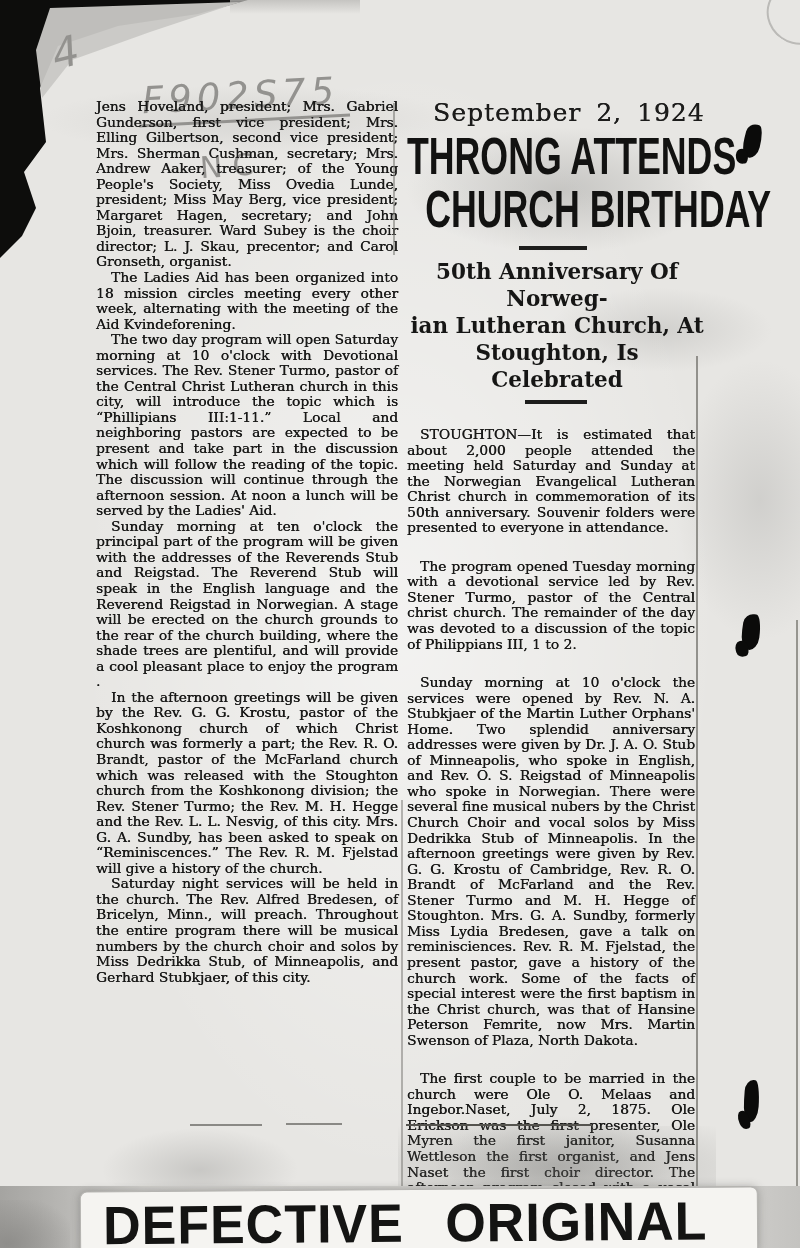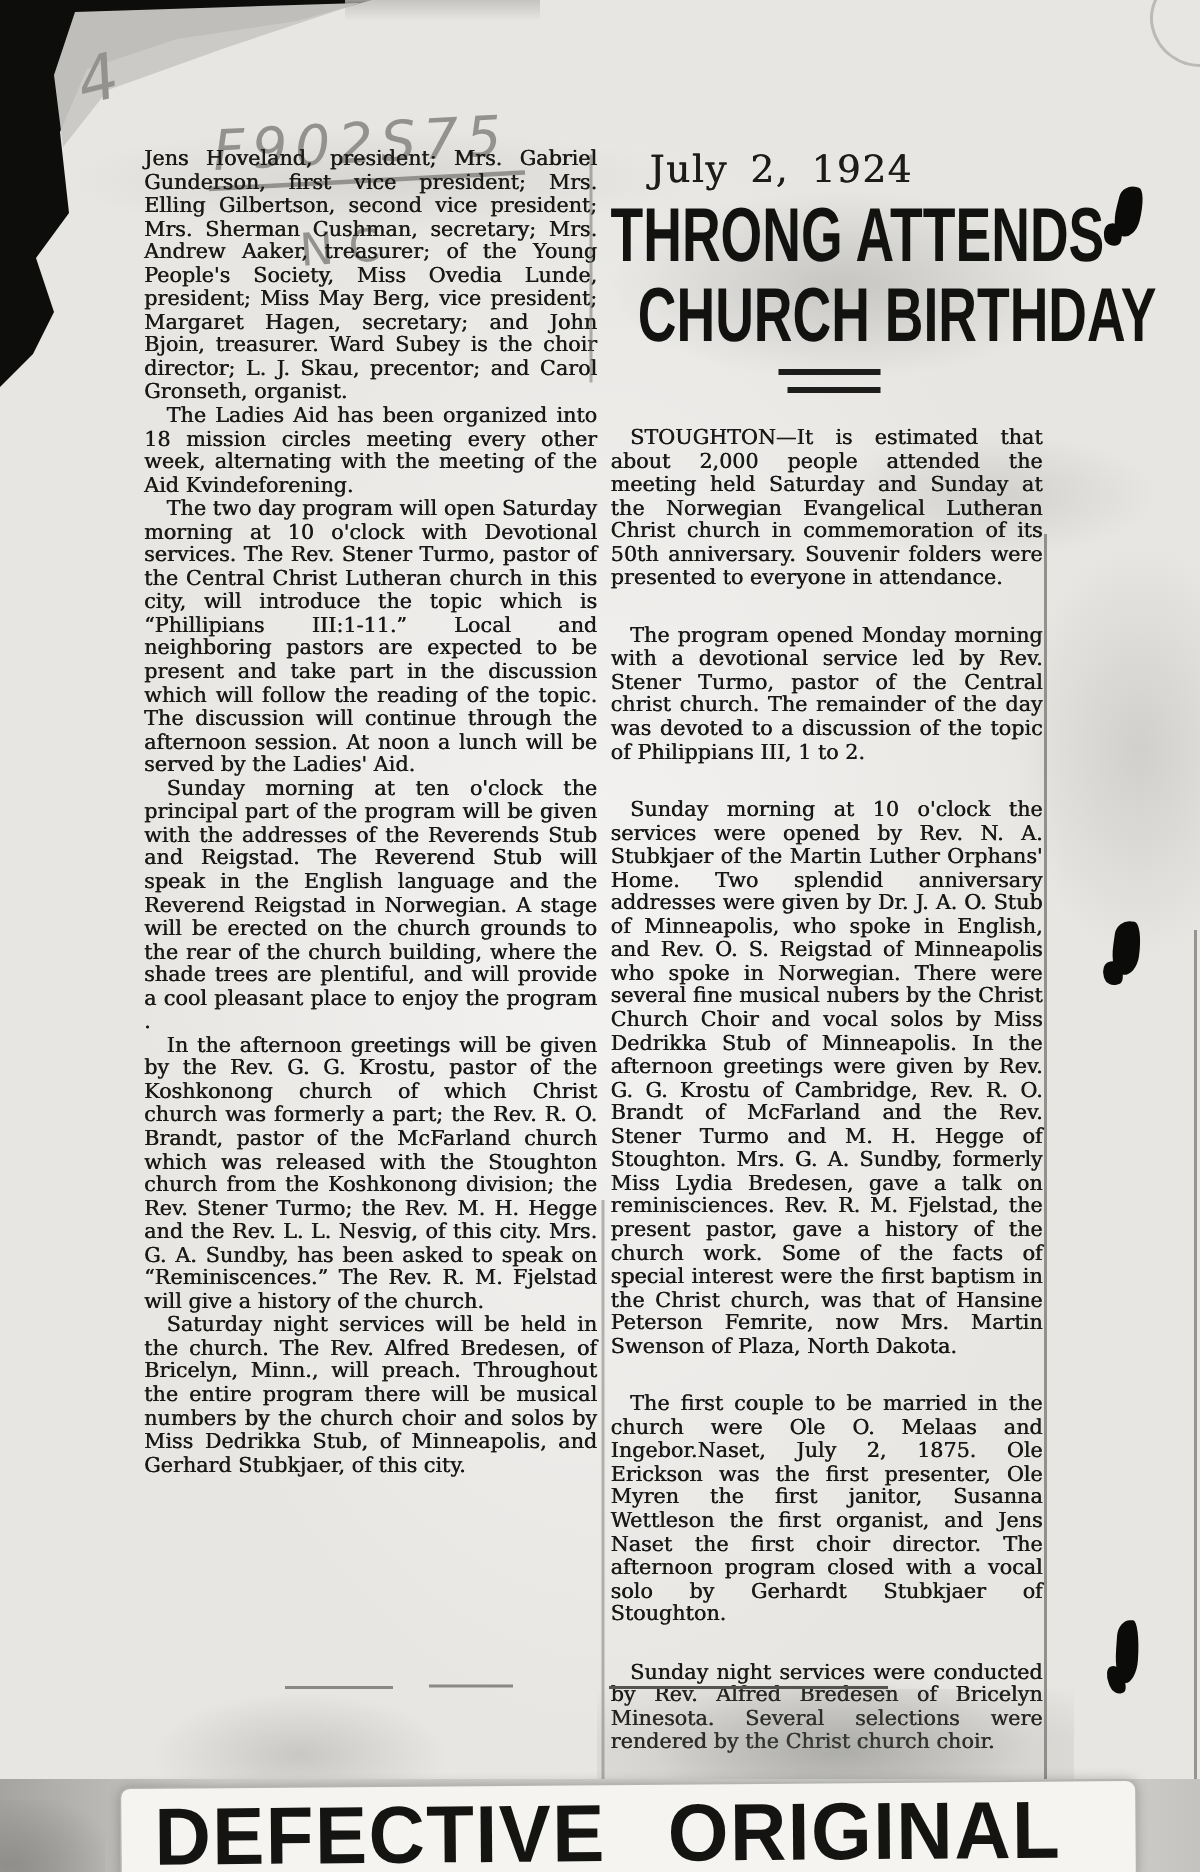--- a/index.html
+++ b/index.html
@@ -142,30 +142,35 @@
   <div id="left-col" class="news">
     <p class="flush">Jens Hoveland, president; Mrs. Gabriel Gunderson, first vice president; Mrs. Elling Gilbertson, second vice president; Mrs. Sherman Cushman, secretary; Mrs. Andrew Aaker, treasurer; of the Young People's Society, Miss Ovedia Lunde, president; Miss May Berg, vice president; Margaret Hagen, secretary; and John Bjoin, treasurer. Ward Subey is the choir director; L. J. Skau, precentor; and Carol Gronseth, organist.</p>
     <p>The Ladies Aid has been organized into 18 mission circles meeting every other week, alternating with the meeting of the Aid Kvindeforening.</p>
     <p>The two day program will open Saturday morning at 10 o'clock with Devotional services. The Rev. Stener Turmo, pastor of the Central Christ Lutheran church in this city, will introduce the topic which is “Phillipians III:1-11.” Local and neighboring pastors are expected to be present and take part in the discussion which will follow the reading of the topic. The discussion will continue through the afternoon session. At noon a lunch will be served by the Ladies' Aid.</p>
     <p>Sunday morning at ten o'clock the principal part of the program will be given with the addresses of the Reverends Stub and Reigstad. The Reverend Stub will speak in the English language and the Reverend Reigstad in Norwegian. A stage will be erected on the church grounds to the rear of the church building, where the shade trees are plentiful, and will provide a cool pleasant place to enjoy the program .</p>
     <p>In the afternoon greetings will be given by the Rev. G. G. Krostu, pastor of the Koshkonong church of which Christ church was formerly a part; the Rev. R. O. Brandt, pastor of the McFarland church which was released with the Stoughton church from the Koshkonong division; the Rev. Stener Turmo; the Rev. M. H. Hegge and the Rev. L. L. Nesvig, of this city. Mrs. G. A. Sundby, has been asked to speak on “Reminiscences.” The Rev. R. M. Fjelstad will give a history of the church.</p>
     <p>Saturday night services will be held in the church. The Rev. Alfred Bredesen, of Bricelyn, Minn., will preach. Throughout the entire program there will be musical numbers by the church choir and solos by Miss Dedrikka Stub, of Minneapolis, and Gerhard Stubkjaer, of this city.</p>
   </div>
 
   <div id="right-col">
-    <div class="date-line">July 2, 1924</div>
+    <div class="date-line">September 2, 1924</div>
     <div class="headline">
       <div>THRONG ATTENDS</div>
       <div class="l2">CHURCH BIRTHDAY</div>
     </div>
     <div id="rule-1" class="rule"></div>
+    <div class="subhead">
+      <div>50th Anniversary Of Norweg-</div>
+      <div>ian Lutheran Church, At</div>
+      <div>Stoughton, Is Celebrated</div>
+    </div>
     <div id="rule-2" class="rule"></div>
     <div id="right-body" class="news">
       <p>STOUGHTON—It is estimated that about 2,000 people attended the meeting held Saturday and Sunday at the Norwegian Evangelical Lutheran Christ church in commemoration of its 50th anniversary. Souvenir folders were presented to everyone in attendance.</p>
-      <p>The program opened Monday morning with a devotional service led by Rev. Stener Turmo, pastor of the Central christ church. The remainder of the day was devoted to a discussion of the topic of Philippians III, 1 to 2.</p>
+      <p>The program opened Tuesday morning with a devotional service led by Rev. Stener Turmo, pastor of the Central christ church. The remainder of the day was devoted to a discussion of the topic of Philippians III, 1 to 2.</p>
       <p>Sunday morning at 10 o'clock the services were opened by Rev. N. A. Stubkjaer of the Martin Luther Orphans' Home. Two splendid anniversary addresses were given by Dr. J. A. O. Stub of Minneapolis, who spoke in English, and Rev. O. S. Reigstad of Minneapolis who spoke in Norwegian. There were several fine musical nubers by the Christ Church Choir and vocal solos by Miss Dedrikka Stub of Minneapolis. In the afternoon greetings were given by Rev. G. G. Krostu of Cambridge, Rev. R. O. Brandt of McFarland and the Rev. Stener Turmo and M. H. Hegge of Stoughton. Mrs. G. A. Sundby, formerly Miss Lydia Bredesen, gave a talk on reminisciences. Rev. R. M. Fjelstad, the present pastor, gave a history of the church work. Some of the facts of special interest were the first baptism in the Christ church, was that of Hansine Peterson Femrite, now Mrs. Martin Swenson of Plaza, North Dakota.</p>
       <p>The first couple to be married in the church were Ole O. Melaas and Ingebor.Naset, July 2, 1875. Ole Erickson was the first presenter, Ole Myren the first janitor, Susanna Wettleson the first organist, and Jens Naset the first choir director. The afternoon program closed with a vocal solo by Gerhardt Stubkjaer of Stoughton.</p>
       <p>Sunday night services were conducted by Rev. Alfred Bredesen of Bricelyn Minesota. Several selections were rendered by the Christ church choir.</p>
     </div>
   </div>
 
   <div class="vrule" style="left:393px; top:103px; height:152px; width:2px; opacity:.55;"></div>
   <div class="vrule" style="left:696px; top:356px; height:850px; width:2px; opacity:.75;"></div>
   <div class="vrule" style="left:401px; top:800px; height:408px; width:2px; opacity:.5;"></div>
   <div class="edge-line" style="top:620px; height:628px;"></div>

